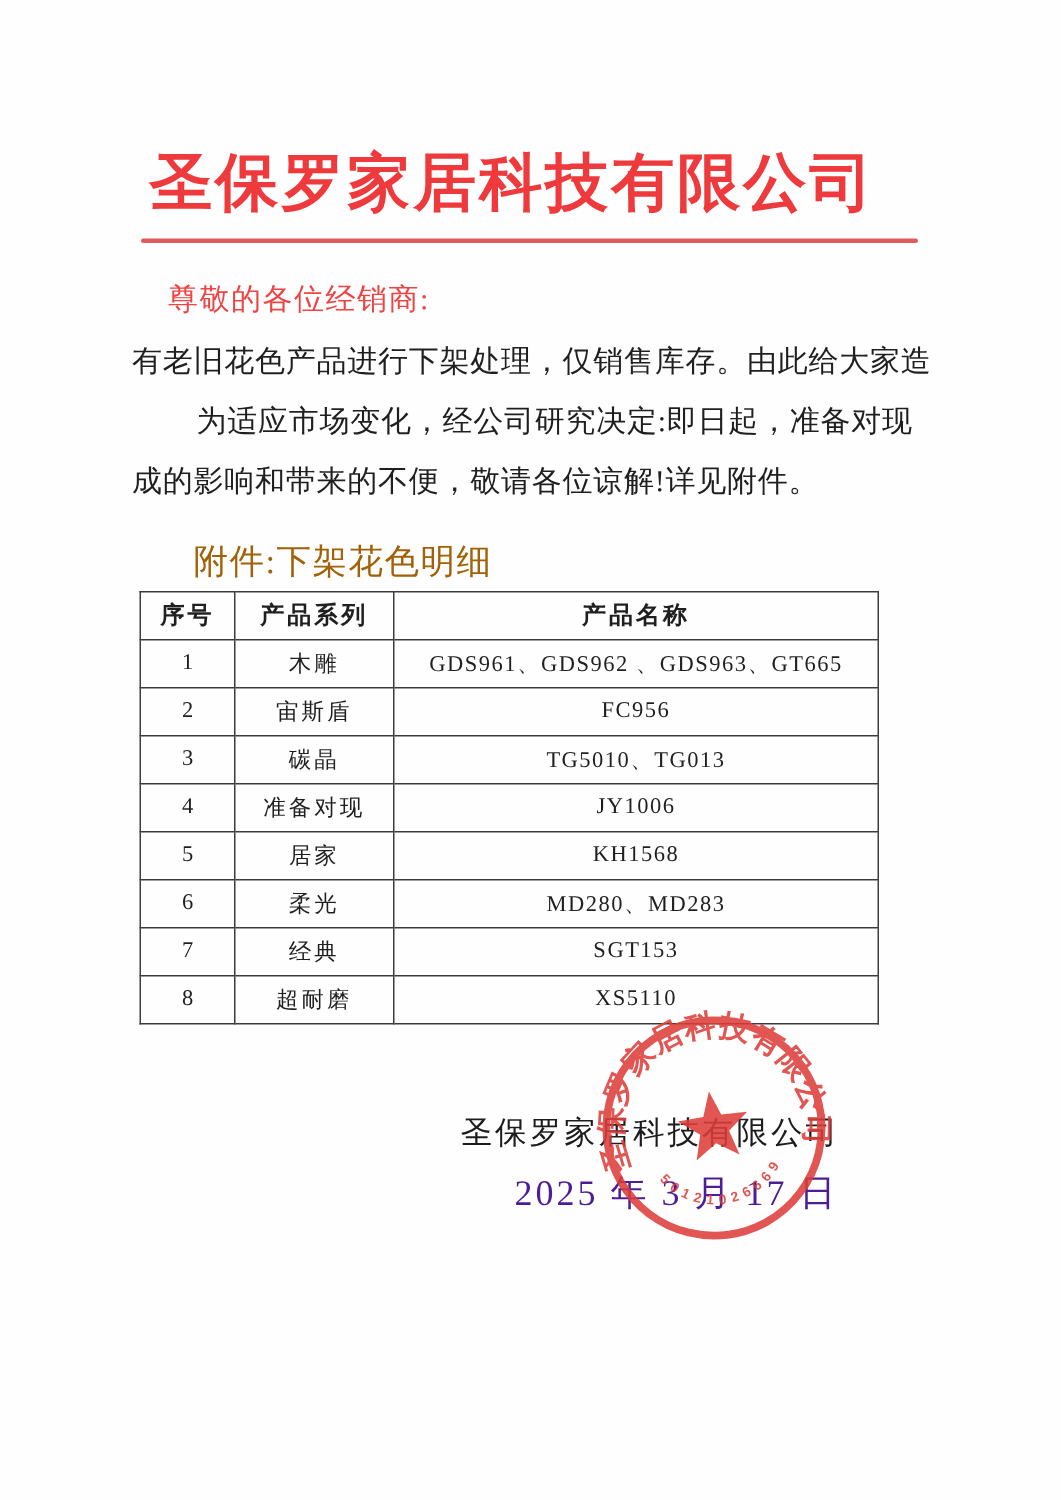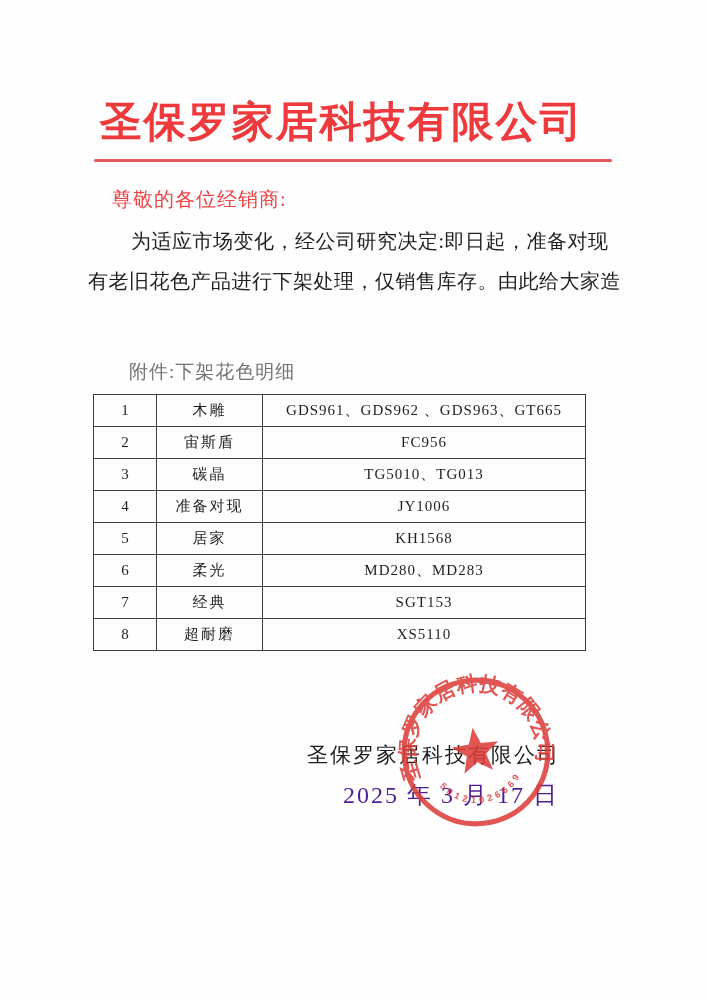--- a/index.html
+++ b/index.html
@@ -23,21 +23,21 @@
     font-size:20px;letter-spacing:1px;color:#ef4444;margin-left:24px;
   }
   .para{position:absolute;top:221px;left:88px;width:540px;}
   .para .bline{
     font-size:20px;line-height:40px;letter-spacing:0.5px;color:#1f1f1f;
     white-space:nowrap;
   }
   .para .indent{padding-left:43px;}
   .attachment{
     position:absolute;top:359px;left:129px;
-    font-size:19px;letter-spacing:1px;color:#737373;
+    font-size:23px;letter-spacing:1px;color:#a16207;
   }
   table.detail{
     position:absolute;top:394px;left:93px;width:492px;
     border-collapse:collapse;table-layout:fixed;
   }
   table.detail td{
     border:1.2px solid #3c3c3c;height:29px;text-align:center;
     vertical-align:middle;font-size:15px;color:#1f1f1f;
     overflow:hidden;white-space:nowrap;
   }
@@ -61,33 +61,39 @@
 </style>
 </head>
 <body>
 
 <div class="doc-title">圣保罗家居科技有限公司</div>
 <div class="red-rule"></div>
 
 <div class="greeting">尊敬的各位经销商:</div>
 
 <div class="para">
+  <div class="bline">有老旧花色产品进行下架处理，仅销售库存。由此给大家造</div>
   <div class="bline indent">为适应市场变化，经公司研究决定:即日起，准备对现</div>
-  <div class="bline">有老旧花色产品进行下架处理，仅销售库存。由此给大家造</div>
+  <div class="bline">成的影响和带来的不便，敬请各位谅解!详见附件。</div>
 </div>
 
 <div class="attachment">附件:下架花色明细</div>
 
 <table class="detail">
   <colgroup>
       <col class="c-seq">
       <col class="c-series">
       <col class="c-names">
     </colgroup>
   <tbody>
+    <tr>
+      <td class="hd">序号</td>
+      <td class="hd">产品系列</td>
+      <td class="hd">产品名称</td>
+    </tr>
     <tr>
       <td>1</td>
       <td class="series">木雕</td>
       <td class="code">GDS961、GDS962 、GDS963、GT665</td>
     </tr>
     <tr>
       <td>2</td>
       <td class="series">宙斯盾</td>
       <td class="code">FC956</td>
     </tr>

